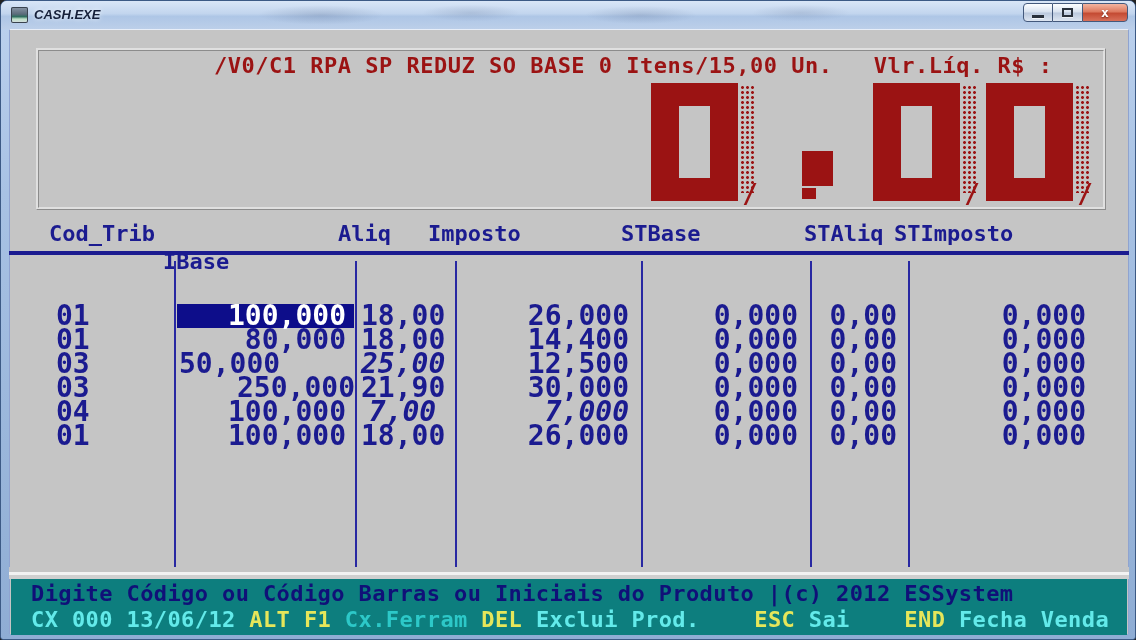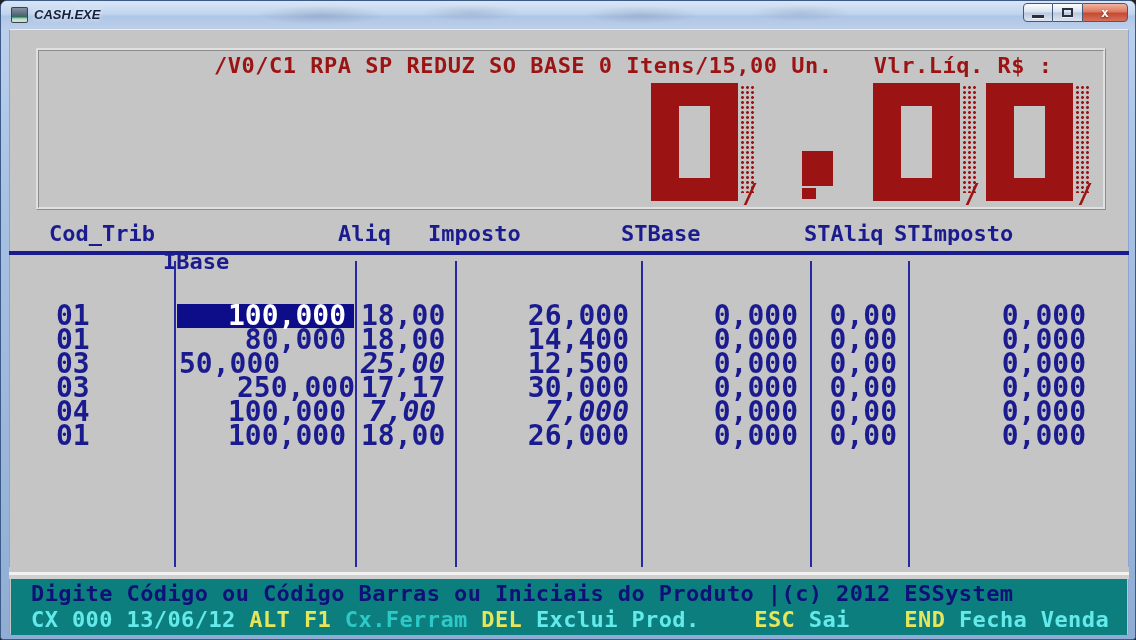--- a/index.html
+++ b/index.html
@@ -148,21 +148,21 @@
       <div class="cell mono" style="left: 913px; width: 172px; top: 290px; text-align: right;">0,000</div>
       <div class="cell mono" style="left: 55px; width: 110px; top: 314px; text-align: left;">03</div>
       <div class="cell mono" style="left: 178px; width: 167px; top: 314px; ">50,000</div>
       <div class="cell mono" style="left: 360px; width: 83px; top: 314px; text-align: right; font-style: italic;">25,00</div>
       <div class="cell mono" style="left: 460px; width: 168px; top: 314px; text-align: right;">12,500</div>
       <div class="cell mono" style="left: 646px; width: 151px; top: 314px; text-align: right;">0,000</div>
       <div class="cell mono" style="left: 815px; width: 81px; top: 314px; text-align: right;">0,00</div>
       <div class="cell mono" style="left: 913px; width: 172px; top: 314px; text-align: right;">0,000</div>
       <div class="cell mono" style="left: 55px; width: 110px; top: 338px; text-align: left;">03</div>
       <div class="cell mono" style="left: 187px; width: 167px; top: 338px; text-align: right;">250,000</div>
-      <div class="cell mono" style="left: 360px; width: 83px; top: 338px; text-align: right;">17,17</div>
+      <div class="cell mono" style="left: 360px; width: 83px; top: 338px; text-align: right;">21,90</div>
       <div class="cell mono" style="left: 460px; width: 168px; top: 338px; text-align: right;">30,000</div>
       <div class="cell mono" style="left: 646px; width: 151px; top: 338px; text-align: right;">0,000</div>
       <div class="cell mono" style="left: 815px; width: 81px; top: 338px; text-align: right;">0,00</div>
       <div class="cell mono" style="left: 913px; width: 172px; top: 338px; text-align: right;">0,000</div>
       <div class="cell mono" style="left: 55px; width: 110px; top: 362px; text-align: left;">04</div>
       <div class="cell mono" style="left: 178px; width: 167px; top: 362px; text-align: right;">100,000</div>
       <div class="cell mono" style="left: 360px; width: 83px; top: 362px; text-align: center; font-style: italic;">7,00</div>
       <div class="cell mono" style="left: 460px; width: 168px; top: 362px; text-align: right; font-style: italic;">7,000</div>
       <div class="cell mono" style="left: 646px; width: 151px; top: 362px; text-align: right;">0,000</div>
       <div class="cell mono" style="left: 815px; width: 81px; top: 362px; text-align: right;">0,00</div>

